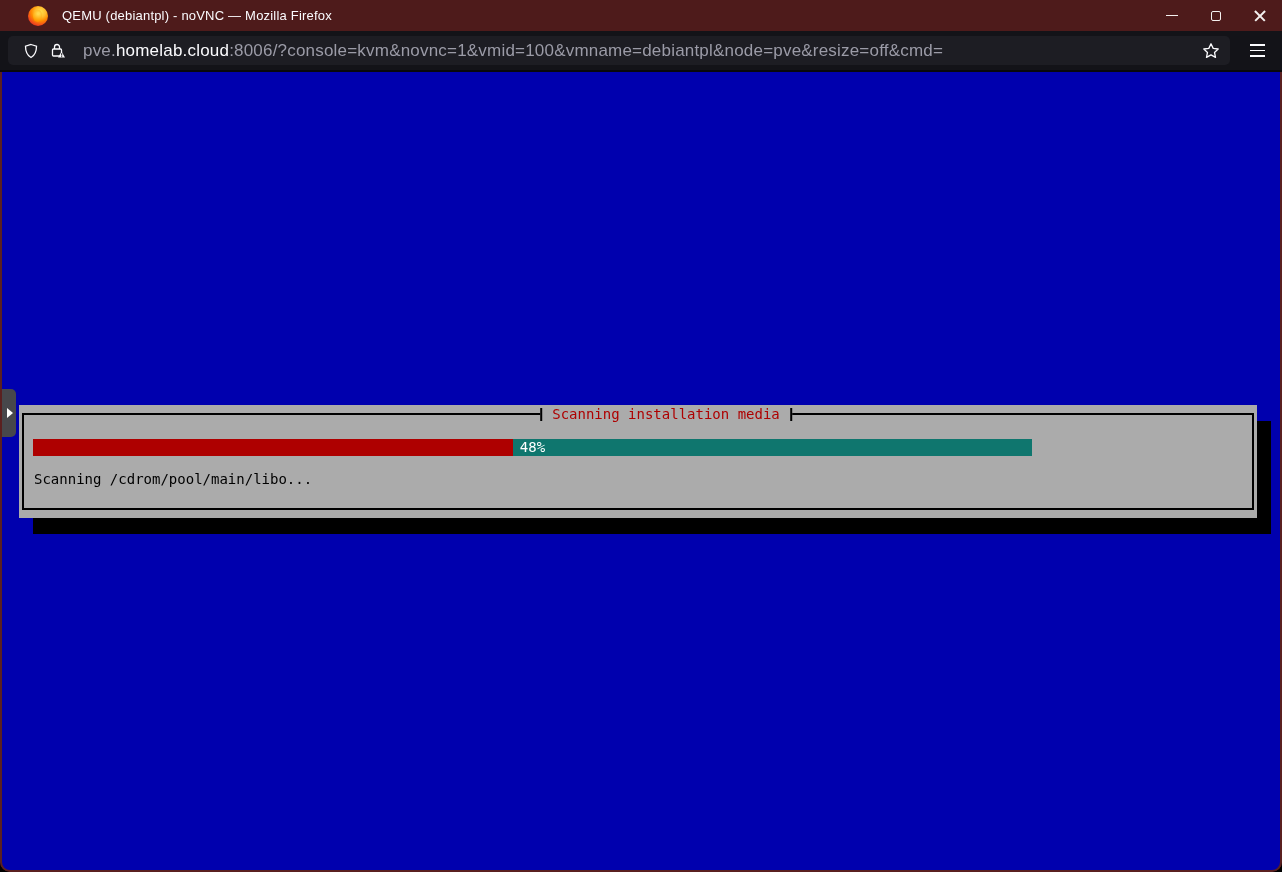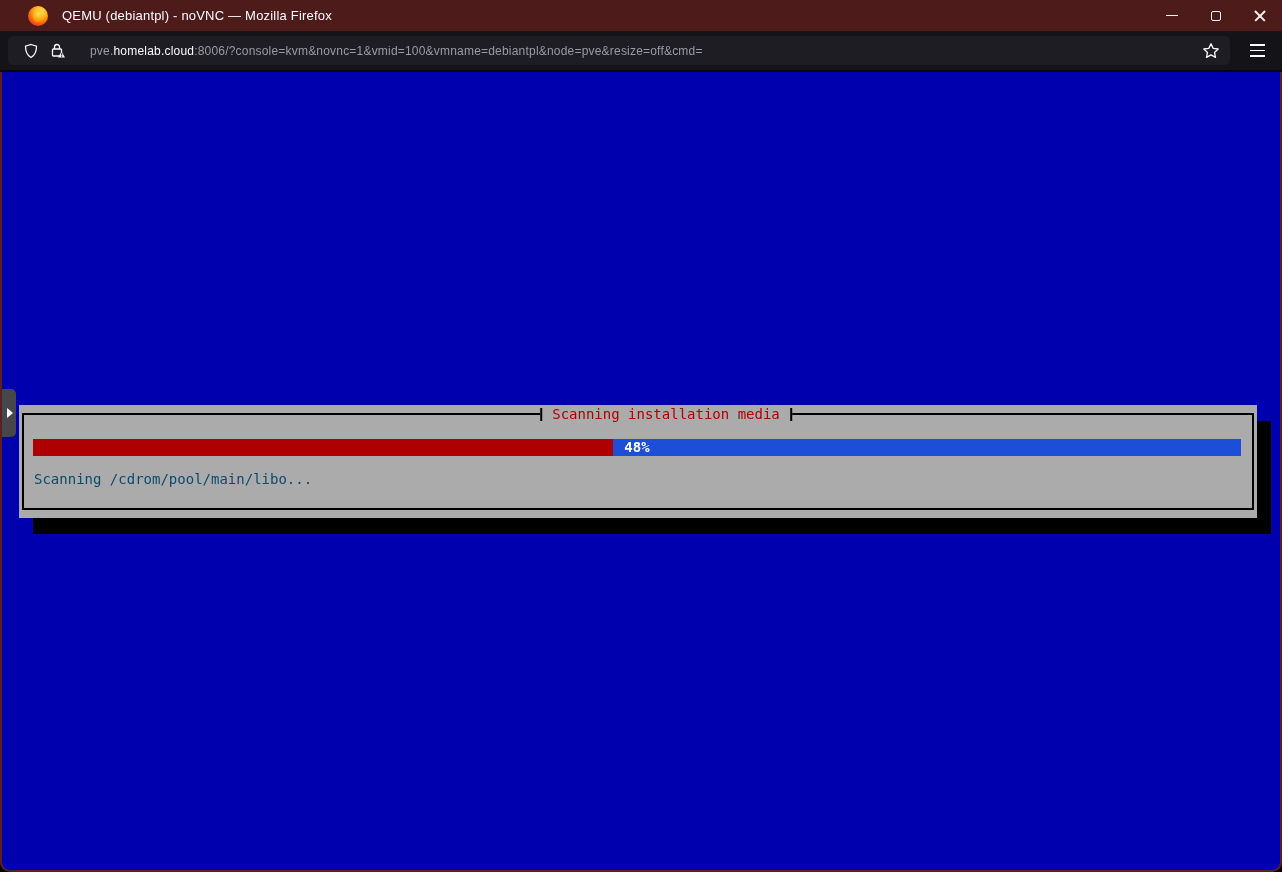--- a/index.html
+++ b/index.html
@@ -27,22 +27,22 @@
       width:14px; height:1.6px; background:#f4f0ef; }
   .glyph-close::before { transform:rotate(45deg); }
   .glyph-close::after { transform:rotate(-45deg); }
 
   
   .toolbar { height:41px; flex:0 0 41px; background:#131318; display:flex; align-items:center;
              padding:0 8px; border-bottom:2px solid #08080b; }
   .urlbar { flex:1; height:29px; background:#1d1d23; border-radius:5px; display:flex;
             align-items:center; padding:0 6px 0 10px; min-width:0; }
   .urlbar .icn { display:flex; align-items:center; justify-content:center; width:26px; height:26px; flex:0 0 26px; }
-  .url-text { flex:1; font-size:12px; color:#9b9ba7; white-space:nowrap; overflow:hidden;
-              margin-left:20px; letter-spacing:.2px; }
+  .url-text { flex:1; font-size:17px; color:#9b9ba7; white-space:nowrap; overflow:hidden;
+              margin-left:13px; letter-spacing:.2px; }
   .url-text .domain { color:#fbfbfe; }
   .hamburger { width:34px; height:30px; margin-left:10px; display:flex; flex-direction:column;
                align-items:center; justify-content:center; gap:3.5px; }
   .hamburger div { width:15px; height:1.8px; background:#fbfbfe; }
 
   
   .content { flex:1; background:#0000ae; position:relative; overflow:hidden;
              border-left:2px solid #5a2020; border-right:2px solid #5a2020;
              border-bottom:2px solid #5a2020; border-radius:0 0 10px 10px; }
 
@@ -55,26 +55,26 @@
   .mono { font-family:"DejaVu Sans Mono", monospace; font-size:14px; }
 
   .dlg-shadow { position:absolute; left:31px; top:349px; width:1238px; height:113px; background:#000; }
   .dialog { position:absolute; left:17px; top:333px; width:1238px; height:113px; background:#ababab; }
   .dlg-border { position:absolute; left:3px; right:3px; top:8px; bottom:8px; border:2px solid #000; }
   .dlg-title-wrap { position:absolute; top:1px; left:50%; transform:translateX(-50%);
                     height:17px; display:flex; align-items:center; z-index:2; background:#ababab;margin-left:28px; }
   .tick { width:2px; height:13px; background:#000; }
   .dlg-title { color:#ae0000; padding:0 10px; line-height:17px; white-space:nowrap; }
 
-  .progress { position:absolute; left:14px; top:34px; width:1208px; height:17px;
-              background:#1d4ed8;font-weight:bold; }
+  .progress { position:absolute; left:14px; top:34px; width:999px; height:17px;
+              background:#0f766e; }
   .progress-fill { position:absolute; left:0; top:0; bottom:0; width:48%; background:#ae0000; }
   .progress-label { position:absolute; inset:0; text-align:center; color:#ffffff;
                     line-height:17px; z-index:2; }
-  .dlg-status { position:absolute; left:15px; top:66px; color:#0c4a6e; white-space:pre; }
+  .dlg-status { position:absolute; left:15px; top:66px; color:#000000; white-space:pre; }
 </style>
 </head>
 <body>
 
 <div class="window">
 
   <div class="titlebar">
     <div class="fx-icon"></div>
     <div class="win-title">QEMU (debiantpl) - noVNC — Mozilla Firefox</div>
     <div class="win-controls">

